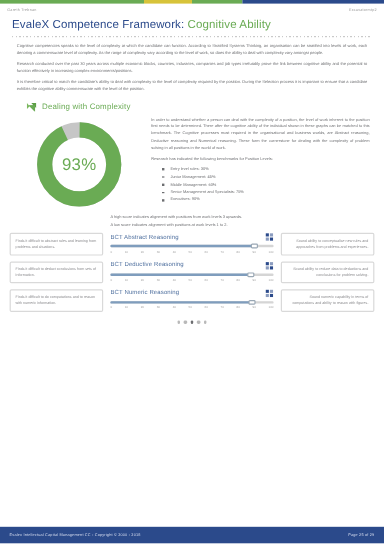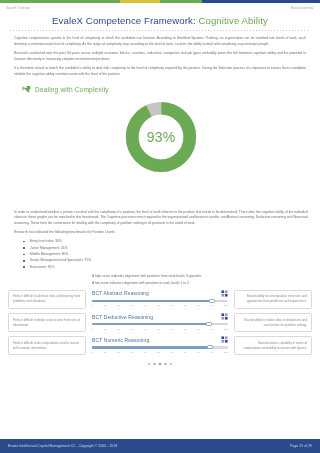--- a/index.html
+++ b/index.html
@@ -26,21 +26,20 @@
     justify-content:space-between;
     padding:0 6px;
     font-size:3.1px; letter-spacing:.2px;
     color:#9a9a9a;
   }
   .meta-strip .right { color:#9a9a9a; }
 
   
   .title-band {
     padding:3px 10px 0 10px;
-    text-align:center;
   }
   .title-band h1 {
     font-size:9.6px; font-weight:400; letter-spacing:.1px;
     color:#2b4a8b; white-space:nowrap;
   }
   .title-band h1 .accent { color:#6aab54; }
   .dotrule {
     margin:4px 10px 0 10px;
     height:1px;
     background-image:repeating-linear-gradient(to right,#c9c9c9 0 1.2px,transparent 1.2px 3px);
@@ -58,21 +57,21 @@
   .section-head {
     display:flex; align-items:center; gap:4px;
     padding:4px 0 0 22px;
   }
   .section-head .arrow { width:9px; height:9px; display:block; }
   .section-head h2 {
     font-size:6.6px; font-weight:400; color:#6aab54; letter-spacing:.15px;
   }
 
   
-  .complex-row { display:flex; padding:3px 12px 0 14px; gap:8px;flex-direction:column; }
+  .complex-row { display:flex; padding:3px 12px 0 14px; gap:8px; }
   .donut-wrap { flex:0 0 104px; display:flex; align-items:flex-start; justify-content:center; padding-top:2px; }
   .donut { position:relative; width:76px; height:76px; }
   .donut .pct {
     position:absolute; inset:0;
     display:flex; align-items:center; justify-content:center;
     font-size:14px; color:#6aab54; letter-spacing:.2px;
   }
 
   .complex-copy { flex:1 1 auto; padding-top:1px; }
   .complex-copy p {

